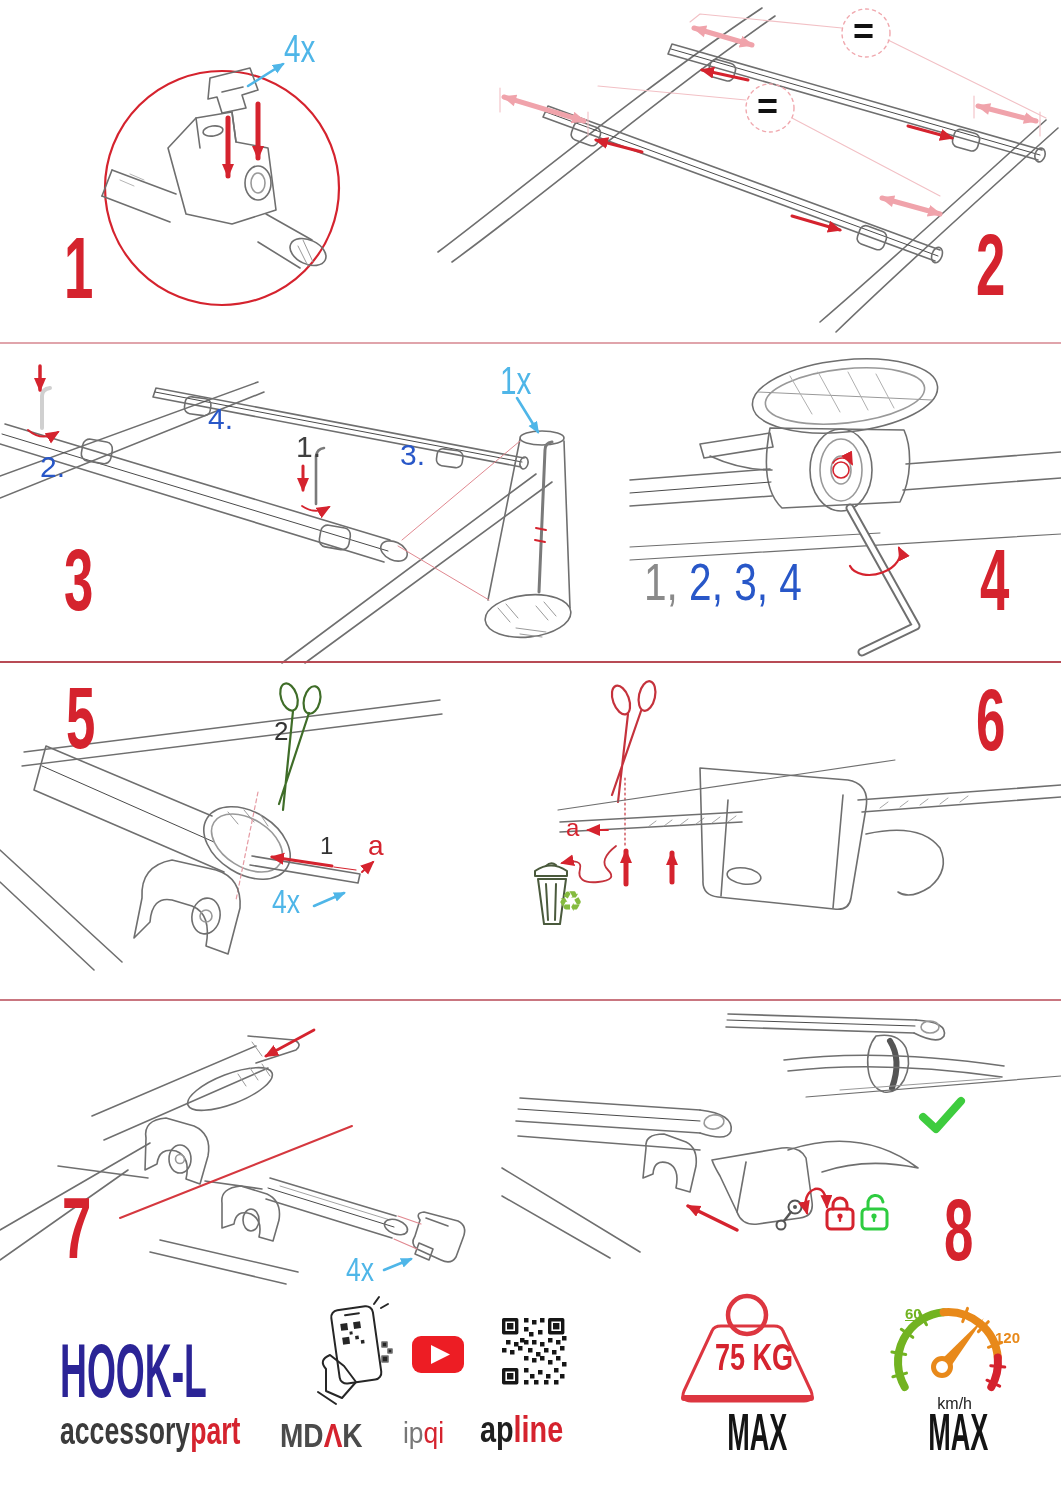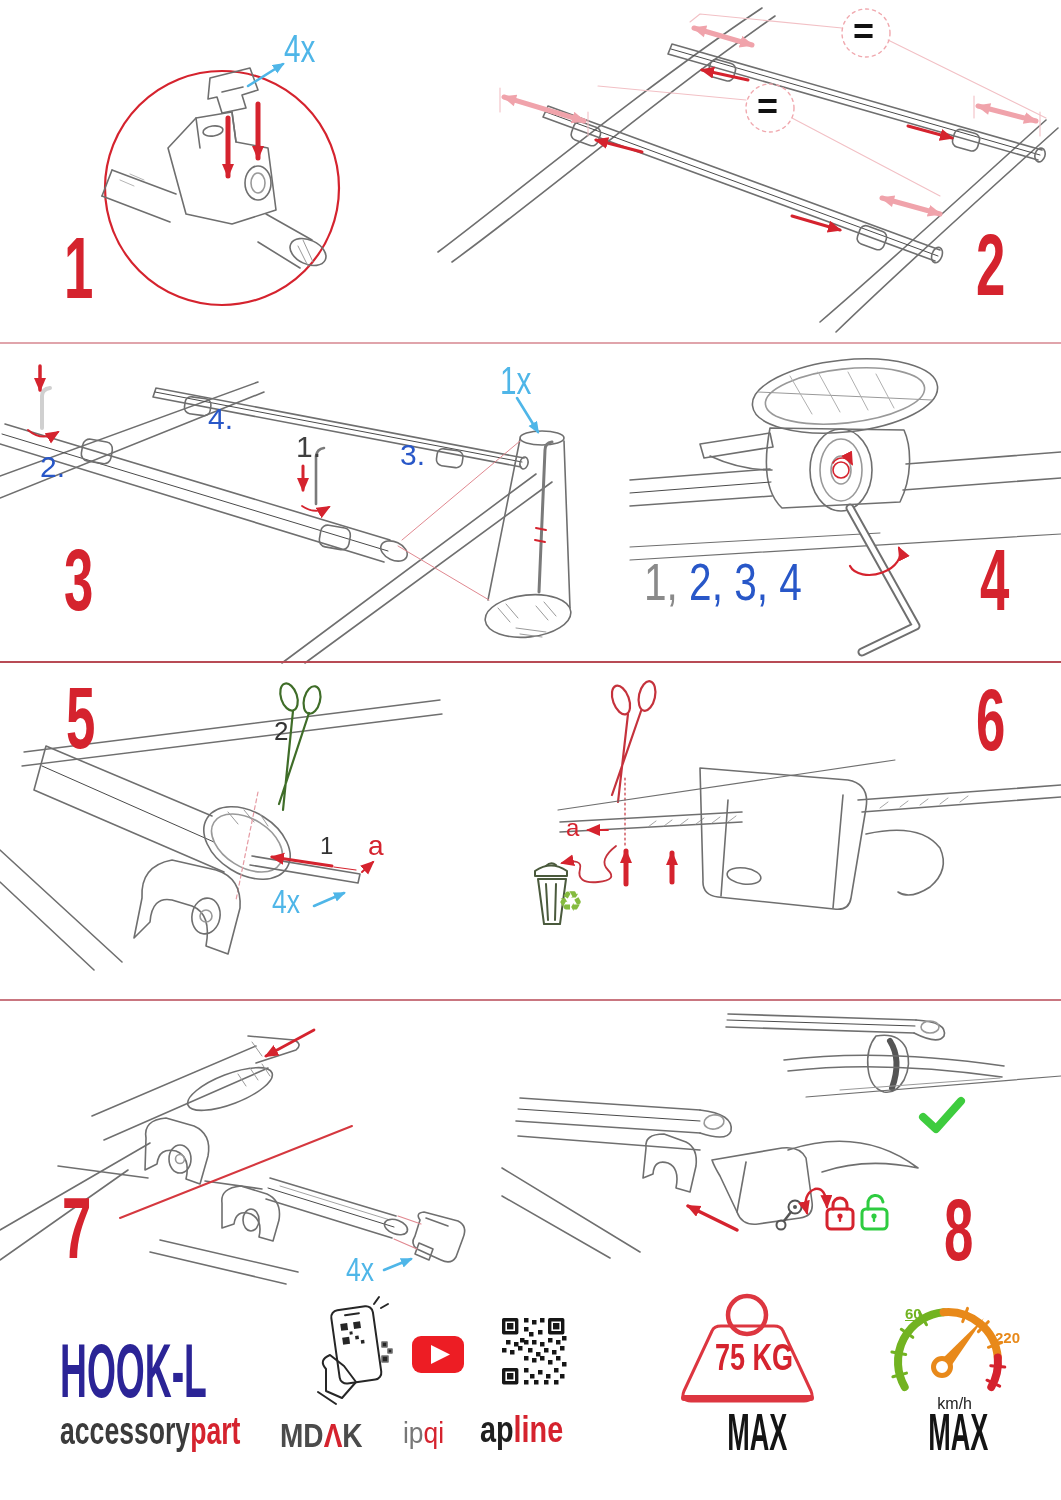--- a/index.html
+++ b/index.html
@@ -512,17 +512,17 @@
 <div class="ov brand"><span class="b1">accessory</span><span class="b2">part</span></div>
 
 <div class="ov mdak"><span>MD</span><span class="red">Λ</span><span>K</span></div>
 <div class="ov ipqi"><span>ip</span><span class="red">qi</span></div>
 <div class="ov apline"><span class="a1">ap</span><span class="a2">line</span></div>
 
 <div class="ov wval">75 KG</div>
 <div class="ov maxlbl" style="left:708px;top:1406px;">MAX</div>
 
 <div class="ov sp60">60</div>
-<div class="ov sp120">220</div>
+<div class="ov sp120">120</div>
 <div class="ov kmh">km/h</div>
 <div class="ov maxlbl" style="left:909px;top:1406px;">MAX</div>
 
 </div>
 
 </body></html>

